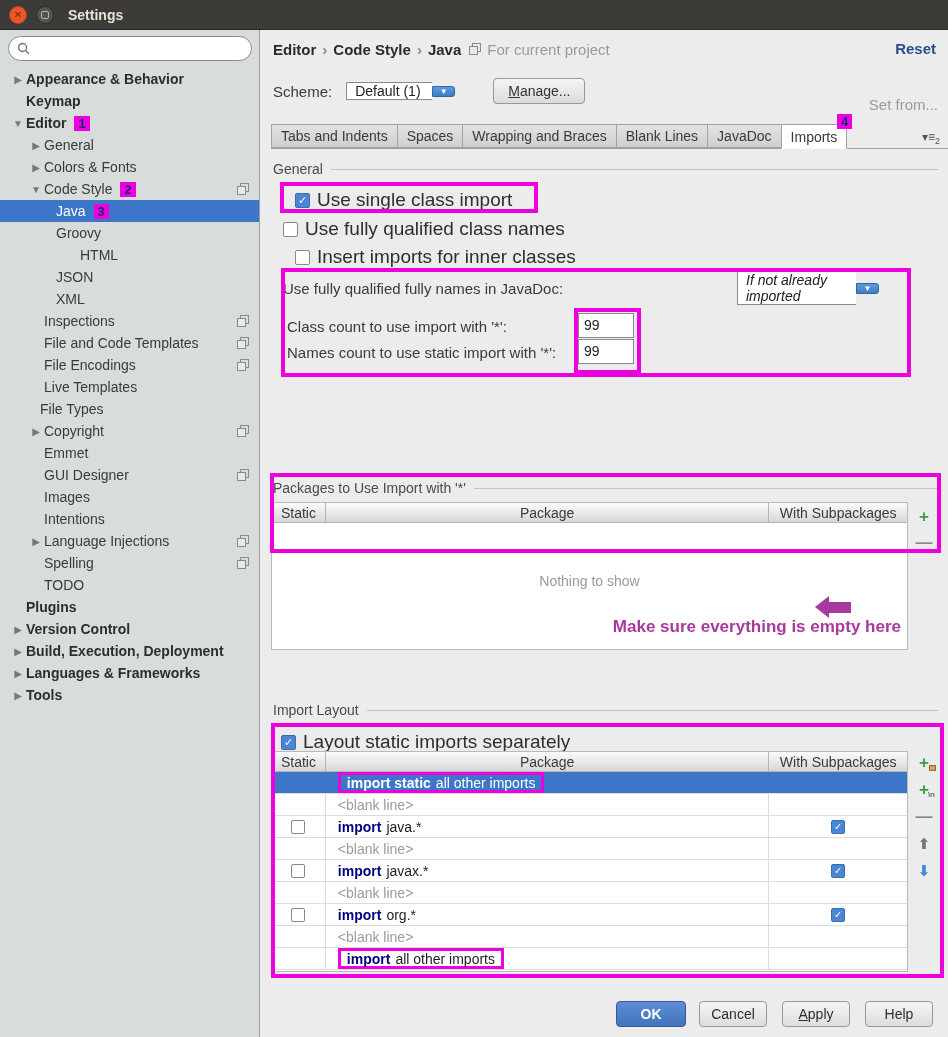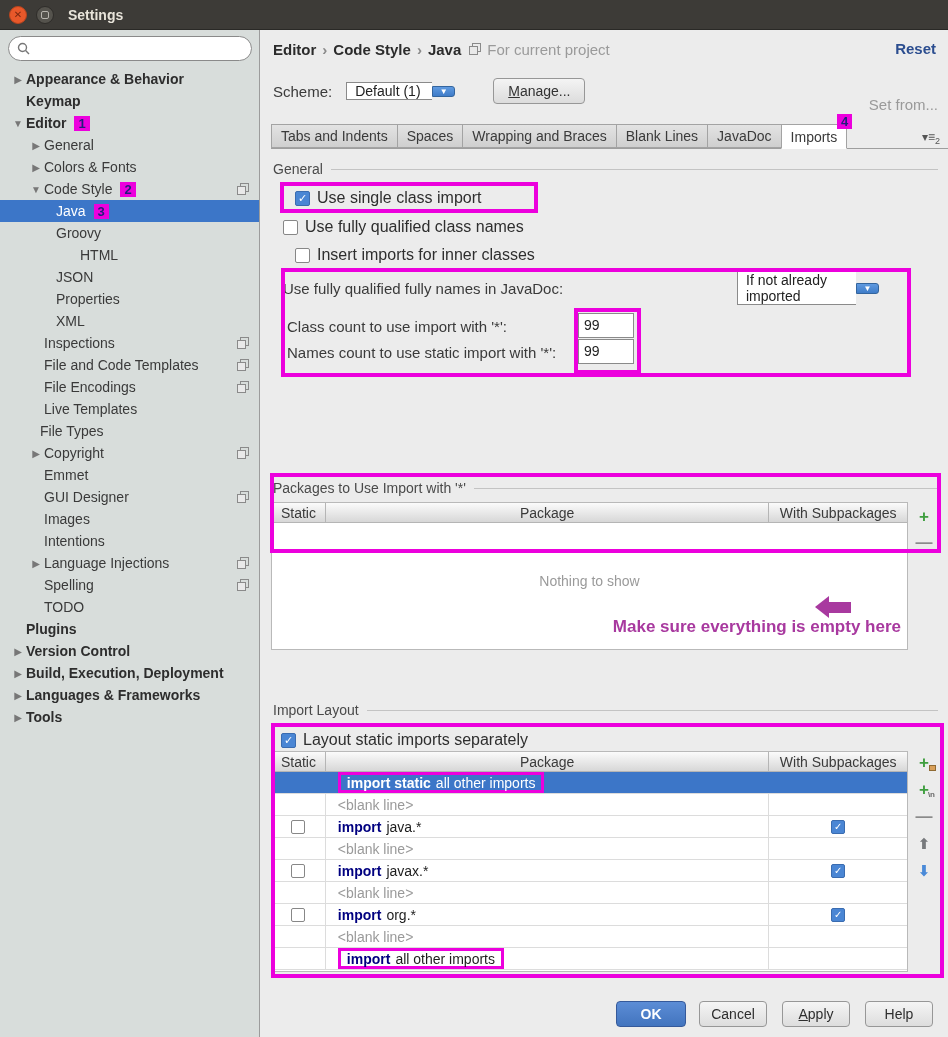--- a/index.html
+++ b/index.html
@@ -66,21 +66,21 @@
 
   
   .group{display:flex;align-items:center;}
   .group .gtitle{font-size:14px;color:#4a4a4a;white-space:nowrap;}
   .group .gline{flex:1;height:1px;background:#c3c3c3;margin-left:8px;}
 
   
   .cb{width:15px;height:15px;border:1px solid #878787;border-radius:2px;background:#fff;flex:0 0 15px;display:flex;align-items:center;justify-content:center;cursor:pointer;}
   .cb.checked{background:var(--blue);border-color:#3a6cb0;color:#fff;font-size:11px;font-weight:bold;}
   .cb-row{display:flex;align-items:center;gap:7px;}
-  .cb-row .lbl{font-size:16px;color:#2e2e2e;}
+  .cb-row .lbl{font-size:19px;color:#2e2e2e;}
 
   .txt-input{background:#fff;border:1px solid #8a8a8a;font-size:14px;color:#222;padding:0 5px;}
 
   
   .panel{background:#fff;border:1px solid #b9b9b9;}
   .thead{display:flex;height:20px;background:linear-gradient(#fbfbfb,#d7d7d7);border-bottom:1px solid #b5b5b5;}
   .th{font-size:14px;color:#3a3a3a;display:flex;align-items:center;justify-content:center;border-right:1px solid #b5b5b5;}
   .th:last-child{border-right:none;}
   .trow{display:flex;height:22px;border-bottom:1px solid #dcdcdc;background:#fff;}
   .trow .cell{display:flex;align-items:center;border-right:1px solid #dcdcdc;font-size:14px;color:#1d1d1d;}
@@ -177,23 +177,20 @@
         <div class="tree-row" style="padding-left: 56px;">
           <span>Groovy</span>
         </div>
         <div class="tree-row" style="padding-left: 80px;">
           <span>HTML</span>
         </div>
         <div class="tree-row" style="padding-left: 56px;">
           <span>JSON</span>
         </div>
         <div class="tree-row" style="padding-left: 56px;">
-          <span>Properties</span>
-        </div>
-        <div class="tree-row" style="padding-left: 56px;">
           <span>XML</span>
         </div>
         <div class="tree-row" style="padding-left: 28px;">
           <span class="arrow"></span>
           <span>Inspections</span>
           <span class="copy-ic">
             <svg width="12" height="12" viewBox="0 0 12 12">
               <rect x="3.5" y="0.5" width="8" height="8" fill="none" stroke="#8a8a8a"></rect>
               <rect x="0.5" y="3.5" width="8" height="8" fill="#e9e9e9" stroke="#8a8a8a"></rect>
             </svg>
@@ -359,21 +356,21 @@
         </div>
         <div class="abs cb-row" style="left: 34px; top: 216px;">
           <span class="cb"></span>
           <span class="lbl">Insert imports for inner classes</span>
         </div>
       </div>
 
     <div class="abs" style="left:22px;top:250px;">
       <span class="lbl">Use fully qualified fully names in JavaDoc:</span>
     </div>
-    <div class="abs combo" style="left:476px;top:245px;width:142px;">
+    <div class="abs combo" style="left:476px;top:245px;width:142px;font-style:italic;">
       <div class="field" style="flex:1;">If not already imported</div>
       <div class="btn">▼</div>
     </div>
     <div class="abs" style="left:26px;top:288px;">
       <span class="lbl">Class count to use import with '*':</span>
     </div>
     <div class="abs txt-input" style="left:317px;top:283px;width:56px;height:25px;line-height:23px;">99</div>
     <div class="abs" style="left:26px;top:314px;">
       <span class="lbl">Names count to use static import with '*':</span>
     </div>

